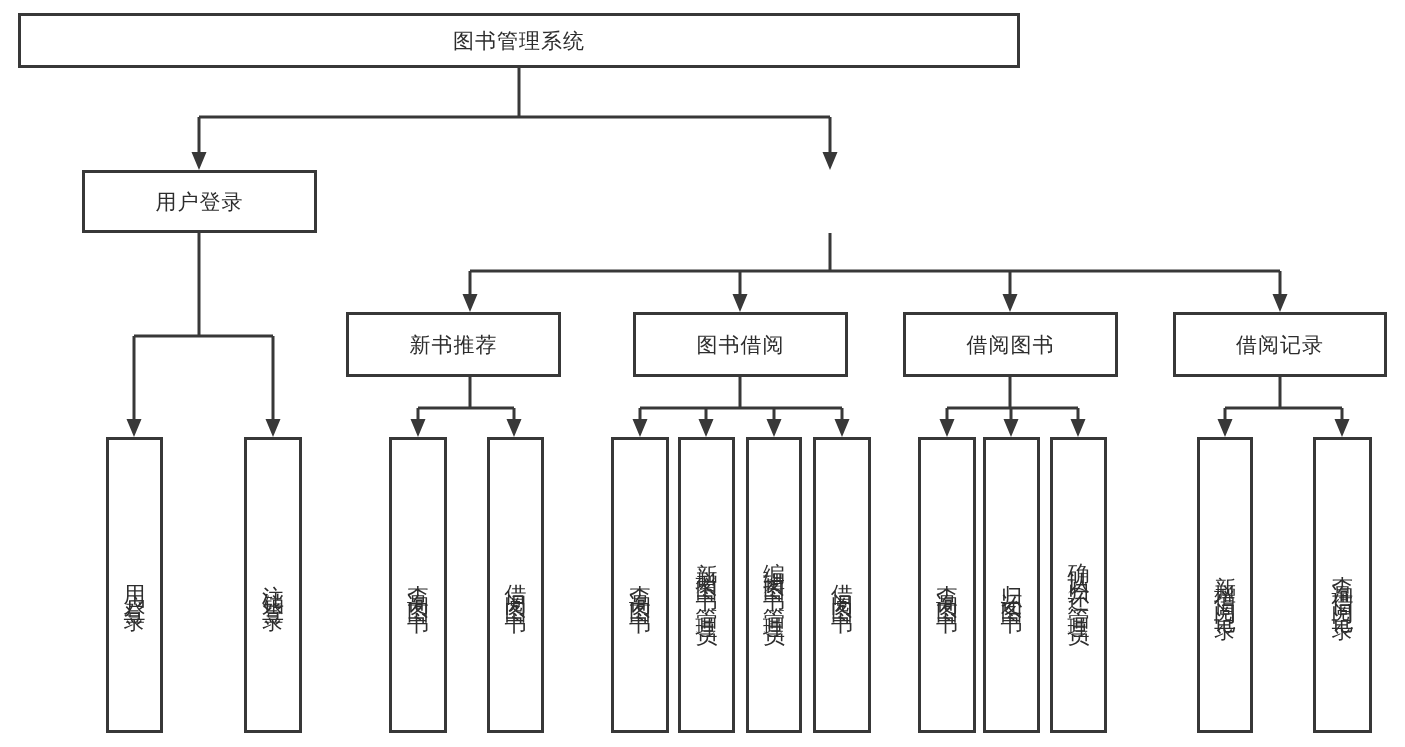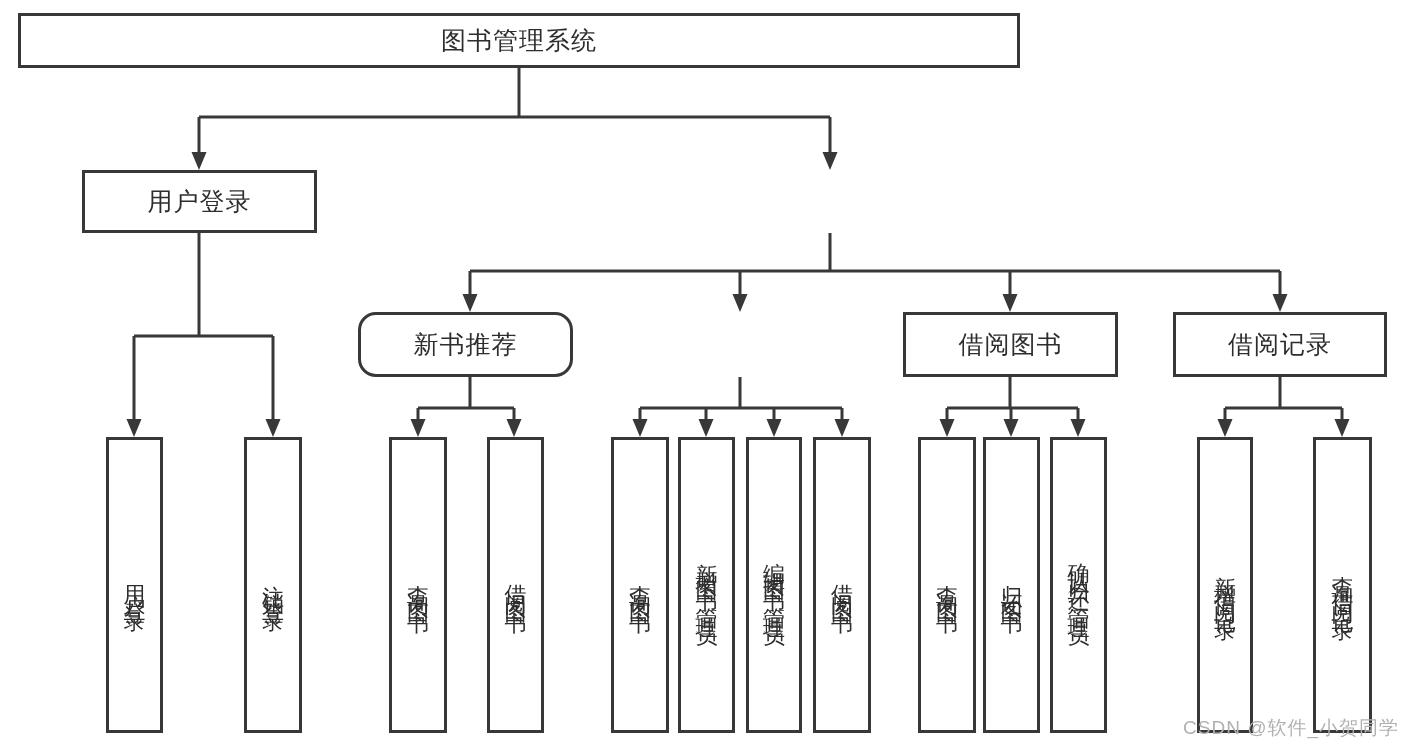--- a/index.html
+++ b/index.html
@@ -25,21 +25,21 @@
   }
   .box {
     position: absolute;
     box-sizing: border-box;
     border: 3px solid #383838;
     background: #ffffff;
     display: flex;
     align-items: center;
     justify-content: center;
     color: #2d2d2d;
-    font-size: 25px;
+    font-size: 21px;
     letter-spacing: 1px;
     z-index: 2;
   }
   .box.v {
     font-size: 22px;
   }
   .box.v .t {
     writing-mode: vertical-rl;
     text-orientation: mixed;
     letter-spacing: 9px;
@@ -94,22 +94,25 @@
   </svg>
 
   <div class="box" style="left:18px; top:13px; width:1002px; height:55px;">
     <span class="t">图书管理系统</span>
   </div>
 
   <div class="box" style="left:82px; top:170px; width:235px; height:63px;">
     <span class="t">用户登录</span>
   </div>
 
-  <div class="box" style="left:358px; top:312px; width:215px; height:65px;border-radius:18px;">
+  <div class="box" style="left:346px; top:312px; width:215px; height:65px;">
     <span class="t">新书推荐</span>
+  </div>
+  <div class="box" style="left:633px; top:312px; width:215px; height:65px;">
+    <span class="t">图书借阅</span>
   </div>
   <div class="box" style="left:903px; top:312px; width:215px; height:65px;">
     <span class="t">借阅图书</span>
   </div>
   <div class="box" style="left:1173px; top:312px; width:214px; height:65px;">
     <span class="t">借阅记录</span>
   </div>
 
   <div class="box v" style="left:106px; top:437px; width:57px; height:296px;">
     <span class="t">用户登录</span>
@@ -148,15 +151,14 @@
     <span class="t">确认归还（管理员）</span>
   </div>
 
   <div class="box v" style="left:1197px; top:437px; width:56px; height:296px;">
     <span class="t">新增借阅记录</span>
   </div>
   <div class="box v" style="left:1313px; top:437px; width:59px; height:296px;">
     <span class="t">查询借阅记录</span>
   </div>
 
-  <div class="watermark">CSDN @软件_小贺同学</div>
 
 </div>
 
 </body></html>

